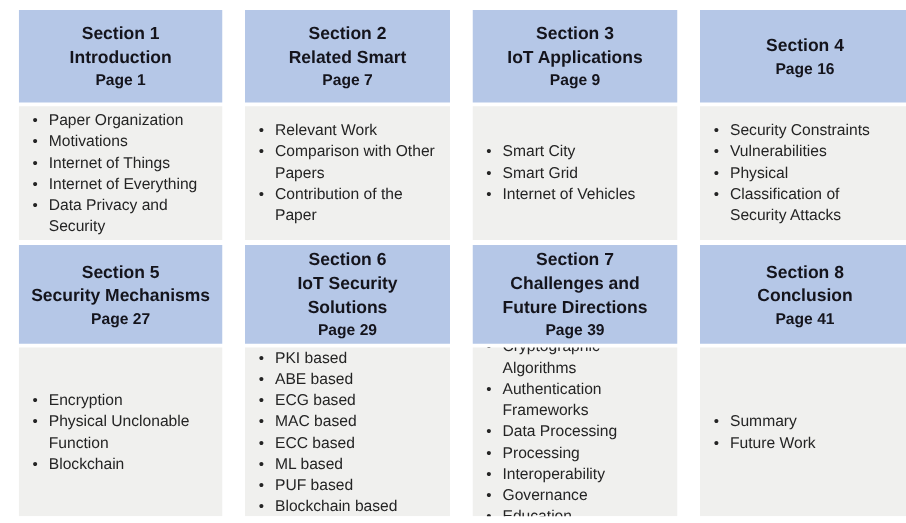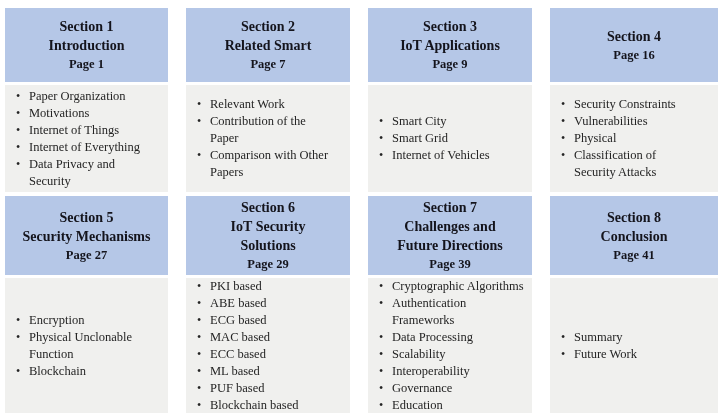--- a/index.html
+++ b/index.html
@@ -7,27 +7,27 @@
     --header-text:#14141c;
     --body-bg:#f0f0ee;
     --body-text:#242424;
     --page-bg:#ffffff;
   }
   *{margin:0;padding:0;box-sizing:border-box;}
   html,body{background:var(--page-bg);}
   .page{
     width:725px;height:418px;
     background:var(--page-bg);
-    padding:8px 7px 5px 5px;
+    padding:8px 7px 5px 15px;
     display:grid;
     grid-template-columns:163px 164px 164px 168px;
     grid-template-rows:184px 217px;
     column-gap:18px;
     row-gap:4px;
-    font-family:Liberation Serif, serif;
+    font-family:Liberation Sans, sans-serif;
   }
   .card{display:flex;flex-direction:column;overflow:hidden;}
   .hdr{
     height:74px;
     flex:0 0 74px;
     margin-bottom:3px;
     background:var(--header-bg);
     color:var(--header-text);
     display:flex;flex-direction:column;justify-content:center;
     text-align:center;
@@ -87,24 +87,24 @@
 
   <div class="card">
     <div class="hdr">
       <div class="sec">Section 2</div>
       <div class="ttl">Related Smart</div>
       <div class="pg">Page 7</div>
     </div>
     <div class="bd">
       <ul class="items">
           <li>Relevant Work</li>
+          <li>Comparison with Other
+Papers</li>
           <li>Contribution of the
 Paper</li>
-          <li>Comparison with Other
-Papers</li>
         </ul>
     </div>
   </div>
 
   <div class="card">
     <div class="hdr">
       <div class="sec">Section 3</div>
       <div class="ttl">IoT Applications</div>
       <div class="pg">Page 9</div>
     </div>
@@ -176,21 +176,21 @@
       <div class="ttl">Challenges and
 Future Directions</div>
       <div class="pg">Page 39</div>
     </div>
     <div class="bd">
       <ul class="items">
           <li>Cryptographic Algorithms</li>
           <li>Authentication
 Frameworks</li>
           <li>Data Processing</li>
-          <li>Scalability</li>
+          <li>Processing</li>
           <li>Interoperability</li>
           <li>Governance</li>
           <li>Education</li>
         </ul>
     </div>
   </div>
 
   <div class="card r2">
     <div class="hdr">
       <div class="sec">Section 8</div>

